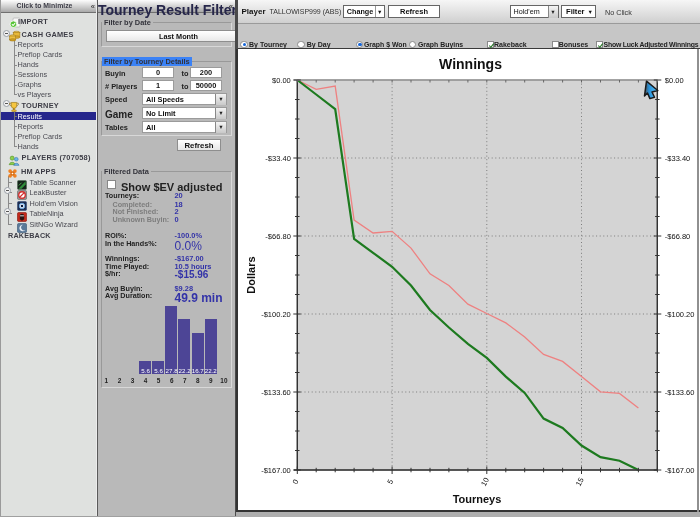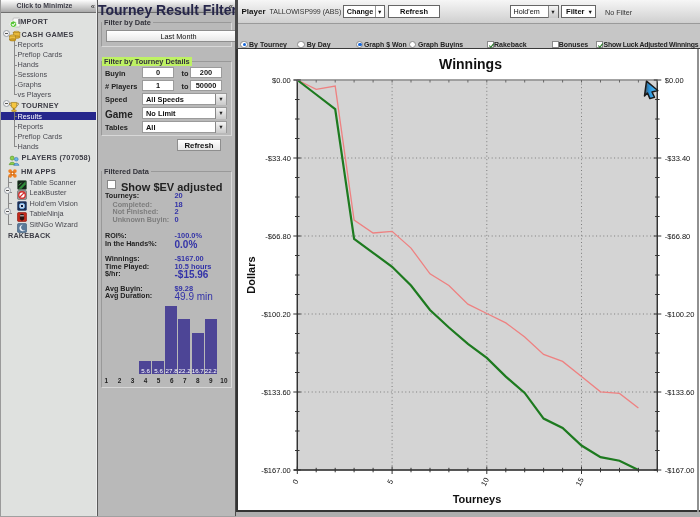--- a/index.html
+++ b/index.html
@@ -127,23 +127,23 @@
   </div>
   <div style="position:absolute;left:96px;top:0;width:1px;height:517px;background:#ececec"></div>
   <div style="position:absolute;left:96.5px;top:0;width:1.5px;height:517px;background:#5a5a5a"></div>
   <div id="panel" style="position:absolute;left:98px;top:0;width:137px;height:517px;background:#b9b9b9">
     <div style="position:absolute;left:0;top:0;width:137px;height:12.5px;background:linear-gradient(#fdfdfd,#d8d8d8 45%,#a8a8a8);border-bottom:1px solid #707070">
         <div style="position:absolute;left:0;right:8px;top:1.5px;text-align:left;font-size:14px;font-weight:bold;color:#26264a">Tourney Result Filters</div>
         <div style="position:absolute;right:2px;top:1.5px;font-size:7.5px;color:#222">«</div>
       </div>
 <div style="position:absolute;left:2.5px;top:21.5px;width:131px;height:25px;border:1px solid #9b9b9b;border-color:#999 #d8d8d8 #d8d8d8 #999"></div>
 <div style="position:absolute;left:4px;top:17.5px;font-size:7.4px;font-weight:bold;color:#33333b;background:#b9b9b9;padding:0 2px;z-index:2">Filter by Date</div>
-<div style="position:absolute;left:7.5px;top:29.5px;width:146px;height:12.5px;background:linear-gradient(#ffffff,#e8e8e8);border:1px solid #8e8e8e;text-align:center;font-size:7.3px;font-weight:normal;color:#111;line-height:12px">Last Month</div>
+<div style="position:absolute;left:7.5px;top:29.5px;width:146px;height:12.5px;background:linear-gradient(#ffffff,#e8e8e8);border:1px solid #8e8e8e;text-align:center;font-size:7.3px;font-weight:bold;color:#111;line-height:12px">Last Month</div>
 <div style="position:absolute;left:2.5px;top:61px;width:131px;height:75px;border:1px solid #9b9b9b;border-color:#999 #d8d8d8 #d8d8d8 #999"></div>
-<div style="position:absolute;left:4px;top:57px;font-size:7.4px;font-weight:bold;color:#33333b;background:#bef264;padding:0 2px;z-index:2">Filter by Tourney Details</div>
+<div style="position:absolute;left:4px;top:57px;font-size:7.4px;font-weight:bold;color:#33333b;background:#3b82f6;padding:0 2px;z-index:2">Filter by Tourney Details</div>
 <div style="position:absolute;left:7px;top:68.5px;font-size:7.4px;font-weight:bold;color:#222">Buyin</div>
 <div style="position:absolute;left:44px;top:66.6px;width:32px;height:11px;background:#fff;border:1px solid #9b9b9b;font-size:7.4px;font-weight:bold;color:#111;text-align:center;line-height:10.5px">0</div>
 <div style="position:absolute;left:83.5px;top:68.5px;font-size:7.4px;font-weight:bold;color:#222">to</div>
 <div style="position:absolute;left:92px;top:66.6px;width:32px;height:11px;background:#fff;border:1px solid #9b9b9b;font-size:7.4px;font-weight:bold;color:#111;text-align:center;line-height:10.5px">200</div>
 <div style="position:absolute;left:7px;top:81.8px;font-size:7.4px;font-weight:bold;color:#222"># Players</div>
 <div style="position:absolute;left:44px;top:80px;width:32px;height:11px;background:#fff;border:1px solid #9b9b9b;font-size:7.4px;font-weight:bold;color:#111;text-align:center;line-height:10.5px">1</div>
 <div style="position:absolute;left:83.5px;top:81.8px;font-size:7.4px;font-weight:bold;color:#222">to</div>
 <div style="position:absolute;left:92px;top:80px;width:32px;height:11px;background:#fff;border:1px solid #9b9b9b;font-size:7.4px;font-weight:bold;color:#111;text-align:center;line-height:10.5px">50000</div>
 <div style="position:absolute;left:7px;top:95px;font-size:7.4px;font-weight:bold;color:#222">Speed</div>
 <div style="position:absolute;left:44px;top:92.8px;width:85px;height:12px;background:#fff;border:1px solid #9b9b9b;font-size:7.4px;font-weight:bold;color:#111;line-height:11.5px;padding-left:3px">All Speeds<div style="position:absolute;right:0;top:0;width:11px;height:11px;background:linear-gradient(#f4f4f4,#c9c9c9);border-left:1px solid #888;font-size:5.5px;color:#222;text-align:center;line-height:11px">▼</div></div>
@@ -160,31 +160,31 @@
       <div style="position:absolute;left:76.5px;top:191.4px;font-size:7.4px;font-weight:bold;color:#3333a8">20</div>
 <div style="position:absolute;left:14.5px;top:199.5px;font-size:7.2px;font-weight:bold;color:#7d7d7d">Completed:</div>
       <div style="position:absolute;left:76.5px;top:199.5px;font-size:7.4px;font-weight:bold;color:#3333a8">18</div>
 <div style="position:absolute;left:14.5px;top:207.4px;font-size:7.2px;font-weight:bold;color:#7d7d7d">Not Finished:</div>
       <div style="position:absolute;left:76.5px;top:207.4px;font-size:7.4px;font-weight:bold;color:#3333a8">2</div>
 <div style="position:absolute;left:14.5px;top:215.1px;font-size:7.2px;font-weight:bold;color:#7d7d7d">Unknown Buyin:</div>
       <div style="position:absolute;left:76.5px;top:215.1px;font-size:7.4px;font-weight:bold;color:#3333a8">0</div>
 <div style="position:absolute;left:7px;top:231px;font-size:7.2px;font-weight:bold;color:#222">ROI%:</div>
       <div style="position:absolute;left:76.5px;top:231px;font-size:7.4px;font-weight:bold;color:#3333a8">-100.0%</div>
 <div style="position:absolute;left:7px;top:238.8px;font-size:7.2px;font-weight:bold;color:#222">In the Hands%:</div>
-      <div style="position:absolute;left:76.5px;top:238.8px;font-size:10px;font-weight:bold;color:#3333a8">0.0%</div>
+      <div style="position:absolute;left:76.5px;top:238.8px;font-size:12px;font-weight:normal;color:#3333a8">0.0%</div>
 <div style="position:absolute;left:7px;top:253.7px;font-size:7.2px;font-weight:bold;color:#222">Winnings:</div>
       <div style="position:absolute;left:76.5px;top:253.7px;font-size:7.4px;font-weight:bold;color:#3333a8">-$167.00</div>
 <div style="position:absolute;left:7px;top:261.5px;font-size:7.2px;font-weight:bold;color:#222">Time Played:</div>
       <div style="position:absolute;left:76.5px;top:261.5px;font-size:7.4px;font-weight:bold;color:#3333a8">10.5 hours</div>
 <div style="position:absolute;left:7px;top:269.3px;font-size:7.2px;font-weight:bold;color:#222">$/hr:</div>
       <div style="position:absolute;left:76.5px;top:269.3px;font-size:10px;font-weight:bold;color:#3333a8">-$15.96</div>
 <div style="position:absolute;left:7px;top:283.5px;font-size:7.2px;font-weight:bold;color:#222">Avg Buyin:</div>
       <div style="position:absolute;left:76.5px;top:283.5px;font-size:7.4px;font-weight:bold;color:#3333a8">$9.28</div>
 <div style="position:absolute;left:7px;top:291.3px;font-size:7.2px;font-weight:bold;color:#222">Avg Duration:</div>
-      <div style="position:absolute;left:76.5px;top:291.3px;font-size:10px;font-weight:normal;color:#3333a8">49.9 min</div>
+      <div style="position:absolute;left:76.5px;top:291.3px;font-size:12px;font-weight:bold;color:#3333a8">49.9 min</div>
 <div style="position:absolute;left:41.3px;top:360.6px;width:12.1px;height:13.9px;background:#4d4596"></div>
 <div style="position:absolute;left:39.8px;top:367.0px;width:15.5px;text-align:center;font-size:6.2px;color:#fff">5.6</div>
 <div style="position:absolute;left:54.3px;top:360.6px;width:12.1px;height:13.9px;background:#4d4596"></div>
 <div style="position:absolute;left:52.8px;top:367.0px;width:15.5px;text-align:center;font-size:6.2px;color:#fff">5.6</div>
 <div style="position:absolute;left:67.4px;top:305.6px;width:12.1px;height:68.9px;background:#4d4596"></div>
 <div style="position:absolute;left:65.9px;top:367.0px;width:15.5px;text-align:center;font-size:6.2px;color:#fff">27.8</div>
 <div style="position:absolute;left:80.4px;top:319.4px;width:12.1px;height:55.1px;background:#4d4596"></div>
 <div style="position:absolute;left:78.9px;top:367.0px;width:15.5px;text-align:center;font-size:6.2px;color:#fff">22.2</div>
 <div style="position:absolute;left:93.5px;top:333.1px;width:12.1px;height:41.4px;background:#4d4596"></div>
 <div style="position:absolute;left:92.0px;top:367.0px;width:15.5px;text-align:center;font-size:6.2px;color:#fff">16.7</div>
@@ -203,21 +203,21 @@
   </div>
   <div style="position:absolute;left:235px;top:0;width:2.5px;height:517px;background:#4a4a4a"></div>
   <div id="main" style="position:absolute;left:237.5px;top:0;width:462.5px;height:517px;background:#c6c6c6">
     <div id="topbar" style="position:absolute;left:0;top:0;width:462.5px;height:24px;background:linear-gradient(#f6f6f6,#cfcfcf);border-bottom:1px solid #9a9a9a">
       <div style="position:absolute;left:4px;top:6.5px;font-size:8px;font-weight:bold;color:#111">Player</div>
 <div style="position:absolute;left:32px;top:7.5px;font-size:7px;color:#333">TALLOWISP999 (ABS)</div>
 <div style="position:absolute;left:105.3px;top:4.5px;width:42px;height:13px;background:#fff;border:1px solid #666;font-size:7.2px;font-weight:bold;color:#111;line-height:12.5px;padding-left:3px">Change<span style="position:absolute;right:0;top:0;width:9px;height:11.5px;border-left:1px solid #999;font-size:5.5px;text-align:center">▼</span></div>
 <div style="position:absolute;left:150.5px;top:4.5px;width:52px;height:13px;background:#fff;border:1px solid #666;font-size:7.5px;font-weight:bold;color:#111;line-height:12.5px;text-align:center">Refresh</div>
 <div style="position:absolute;left:272px;top:4.5px;width:49px;height:13px;background:#fff;border:1px solid #666;font-size:7.2px;color:#111;line-height:12.5px;padding-left:3px">Hold'em<div style="position:absolute;right:0;top:0;width:10px;height:12px;background:linear-gradient(#f4f4f4,#c9c9c9);border-left:1px solid #888;font-size:5.5px;color:#222;text-align:center;line-height:12px">▼</div></div>
 <div style="position:absolute;left:323.5px;top:4.5px;width:35px;height:13px;background:#fff;border:1px solid #666;font-size:7.6px;font-weight:bold;color:#111;line-height:12.5px;padding-left:4px">Filter<span style="position:absolute;right:2px;top:0;font-size:5.5px">▼</span></div>
-<div style="position:absolute;left:367.5px;top:7.5px;font-size:7.2px;color:#333">No Filter</div>
+<div style="position:absolute;left:367.5px;top:7.5px;font-size:7.2px;color:#333">No Click</div>
     </div>
     <div id="radiorow" style="position:absolute;left:0;top:38px;width:462.5px;height:11px;background:#c6c6c6;border-bottom:1px solid #3a3a3a">
       <div style="position:absolute;left:2.8px;top:2.6px;width:7.5px;height:7.5px;border-radius:50%;background:#fff;border:1px solid #8a8a8a">
           <div style="position:absolute;left:1.6px;top:1.6px;width:3.3px;height:3.3px;border-radius:50%;background:#1565d8"></div>
         </div>
         <div style="position:absolute;left:11.5px;top:2.5px;font-size:7px;font-weight:bold;color:#222">By Tourney</div>
 <div style="position:absolute;left:59.8px;top:2.6px;width:7.5px;height:7.5px;border-radius:50%;background:#fff;border:1px solid #8a8a8a"></div>
         <div style="position:absolute;left:69.3px;top:2.5px;font-size:7px;font-weight:bold;color:#222">By Day</div>
 <div style="position:absolute;left:118.3px;top:2.6px;width:7.5px;height:7.5px;border-radius:50%;background:#fff;border:1px solid #8a8a8a">
           <div style="position:absolute;left:1.6px;top:1.6px;width:3.3px;height:3.3px;border-radius:50%;background:#1565d8"></div>

